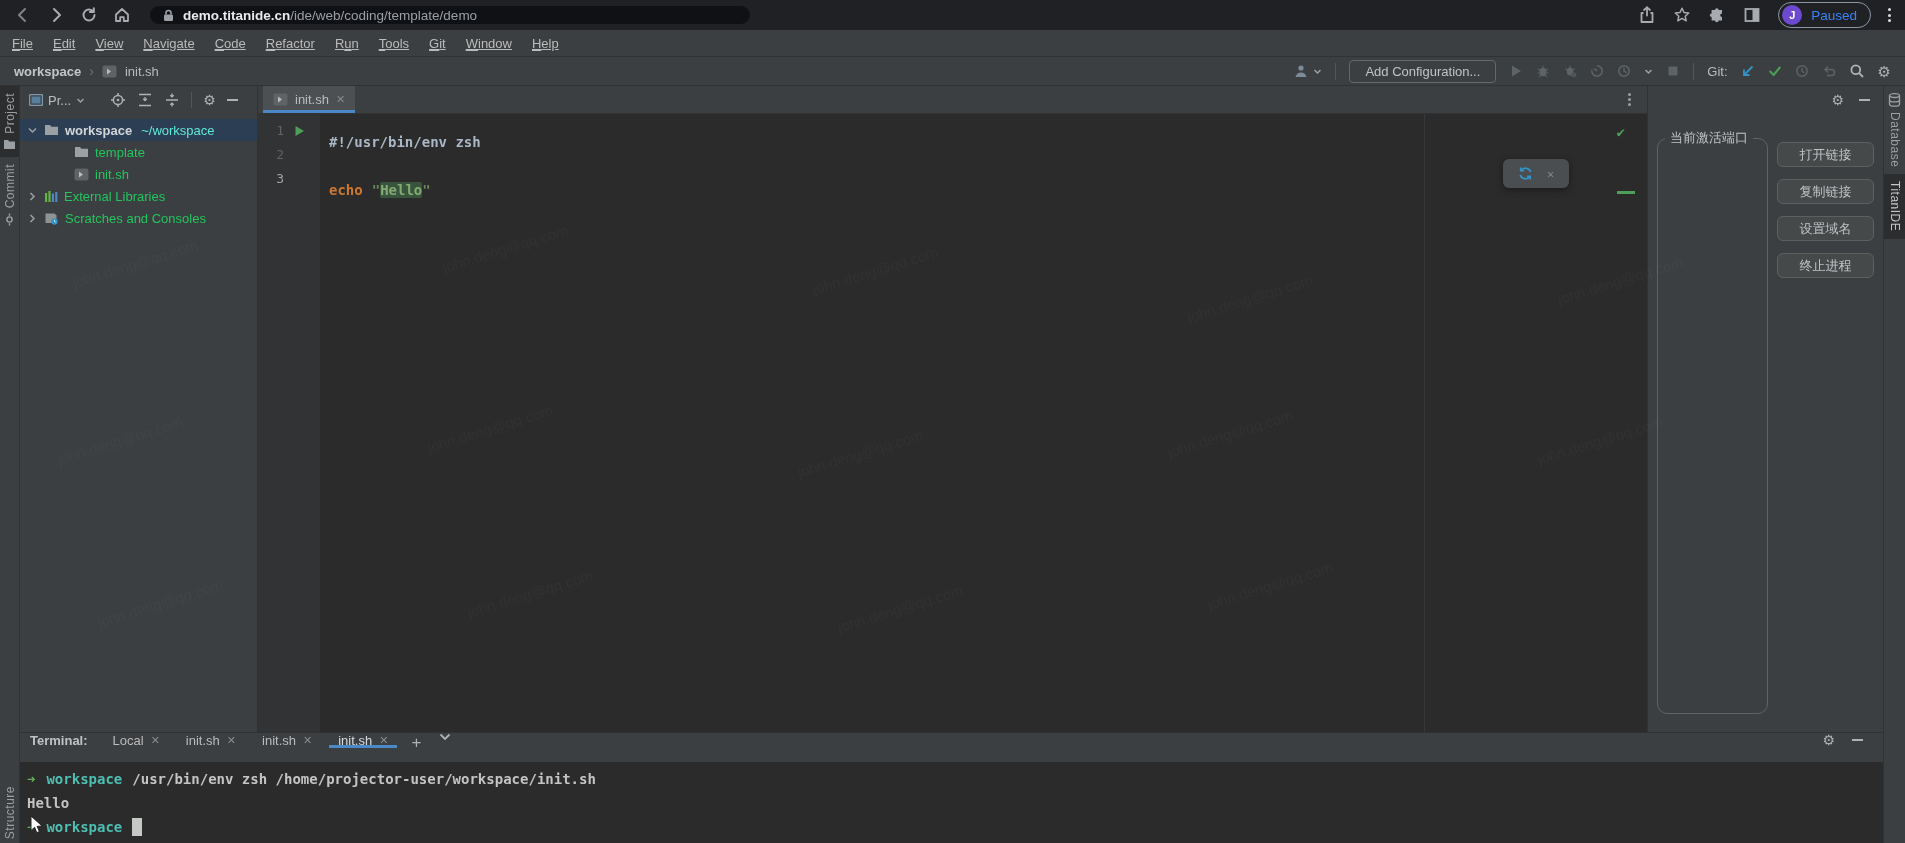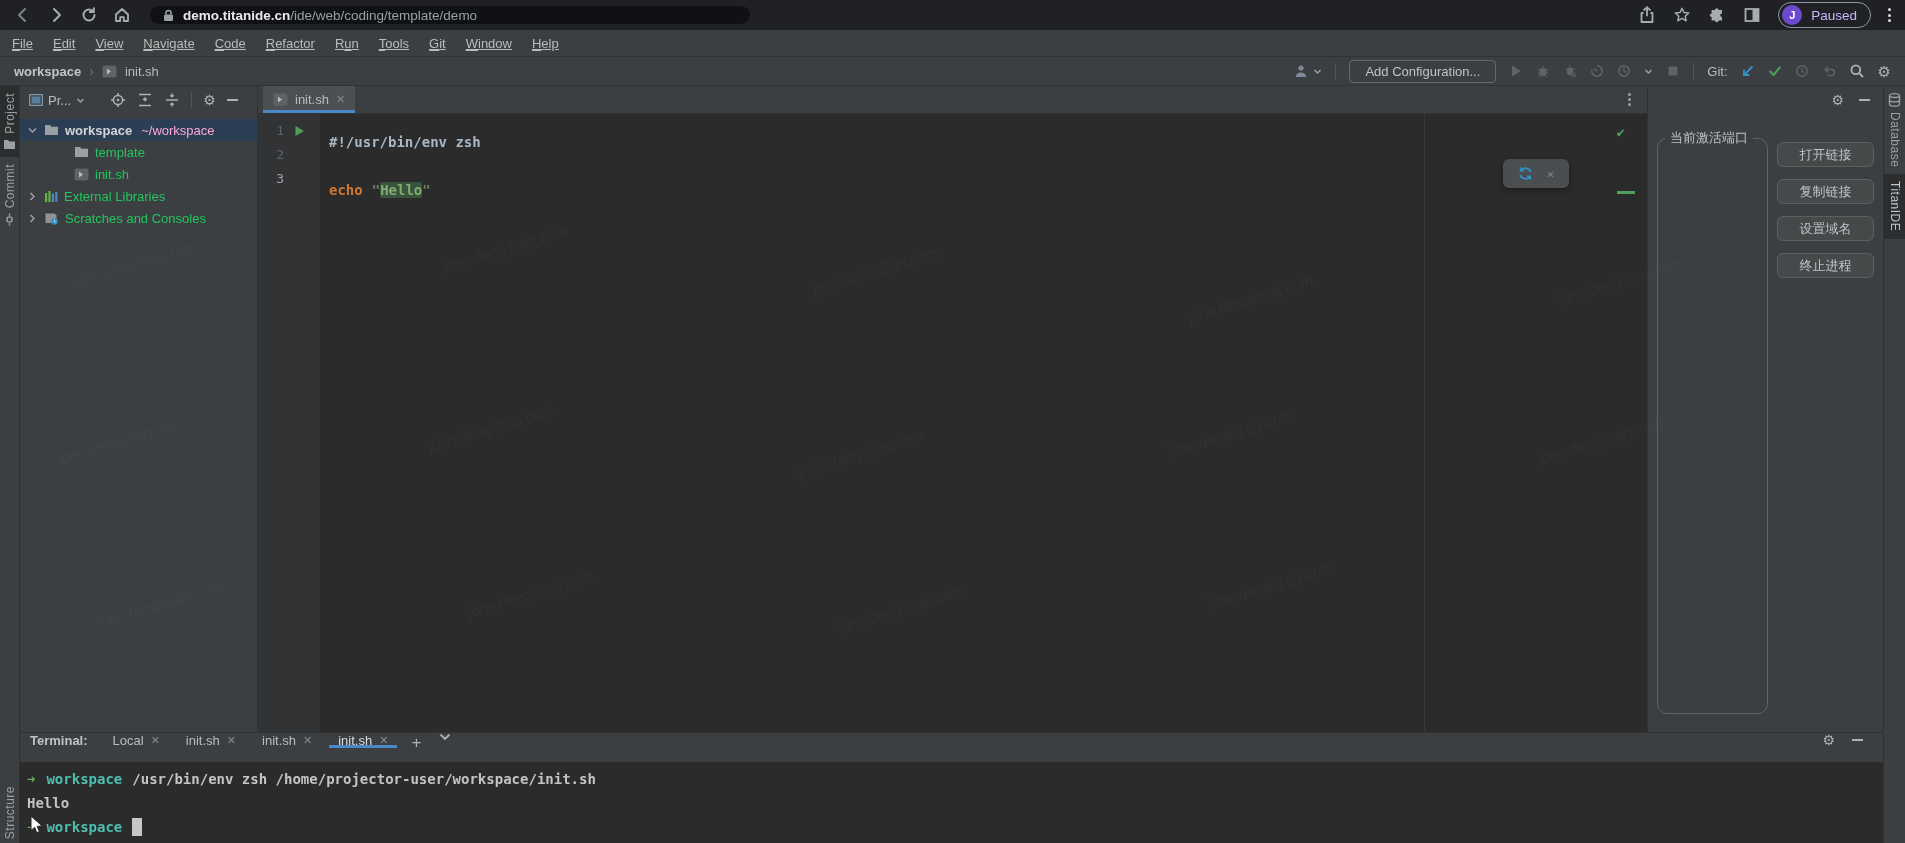--- a/index.html
+++ b/index.html
@@ -13,21 +13,21 @@
   
   .chrome { height:30px; background:#202124; display:flex; align-items:center; gap:15px; padding:0 14px; flex:none; }
   .nav-ic { width:18px; height:18px; color:#a8abaf; flex:none; }
   .nav-ic.dim { color:#7f8387; }
   .addr { height:18px; width:600px; background:#101114; border-radius:12px; display:flex; align-items:center; gap:9px; padding:0 13px; margin-left:4px; }
   .addr .domain { color:#e8eaed; font-weight:bold; font-size:13.5px; }
   .addr .path { color:#9aa0a6; font-size:13.5px; }
   .chrome-right { margin-left:auto; display:flex; align-items:center; gap:17px; }
   .profile { display:flex; align-items:center; gap:9px; border:1px solid #8a97a5; border-radius:14px; padding:2px 13px 2px 3px; }
   .avatar { width:20px; height:20px; border-radius:50%; background:#6d49cf; color:#fff; display:flex; align-items:center; justify-content:center; font-size:11px; font-weight:bold; }
-  .paused { color:#c4b5fd; font-size:13.5px; }
+  .paused { color:#3b82f6; font-size:13.5px; }
   .kebab { display:flex; flex-direction:column; gap:2.5px; }
   .kebab i { width:3px; height:3px; border-radius:50%; background:#dadce0; }
 
   
   .menubar { height:27px; background:#3c3f41; border-bottom:1px solid #323232; display:flex; align-items:center; padding:0 2px; flex:none; }
   .menu-item { padding:0 10px; color:#bbbbbb; cursor:default;text-decoration:underline; }
   .menu-item u { text-decoration:underline; text-underline-offset:2px; }
 
   
   .ide-toolbar { height:29px; background:#3c3f41; border-bottom:1px solid #323232; display:flex; align-items:center; padding:0 14px; flex:none; }
@@ -62,21 +62,21 @@
   .panel-title { display:flex; align-items:center; gap:5px; color:#bbbbbb; }
   .ph-right { margin-left:2px; display:flex; align-items:center; gap:11px; }
   .minus-bar { width:11px; height:2px; background:#afb1b3; }
   .tree { padding-top:5px; }
   .tree-row { height:22px; display:flex; align-items:center; gap:6px; padding-left:7px; white-space:nowrap; }
   .tree-row.selected { background:#2c3e54; }
   .tree-row.child { padding-left:54px; }
   .tree-chev { width:11px; height:11px; color:#9da0a2; flex:none; }
   .tree-label { color:#22c55e; }
   .tree-label.bold { font-weight:bold; color:#d2d5d8; }
-  .tree-suffix { color:#f9a8d4; margin-left:3px;text-align:right; }
+  .tree-suffix { color:#5eead4; margin-left:3px;text-align:right; }
 
   
   .editor { flex:1; display:flex; flex-direction:column; min-width:0; background:#2b2b2b; }
   .tabbar { height:28px; background:#3c3f41; border-bottom:1px solid #323232; display:flex; align-items:stretch; flex:none; padding-left:5px; }
   .ed-tab { display:flex; align-items:center; gap:7px; padding:0 10px; background:#4c5052; position:relative; }
   .ed-tab-underline { position:absolute; left:0; right:0; bottom:0; height:3px; background:#4a88c7; }
   .tab-x { color:#888b8d; font-size:11px; line-height:1; }
   .tabbar-kebab { margin-left:auto; align-self:center; margin-right:16px; display:flex; flex-direction:column; gap:2px; }
   .tabbar-kebab i { width:3px; height:3px; border-radius:50%; background:#9da0a2; }
   .editor-body { flex:1; display:flex; position:relative; font-family:"DejaVu Sans Mono","Liberation Mono",monospace; font-size:14px; font-weight:bold; line-height:24px; }

